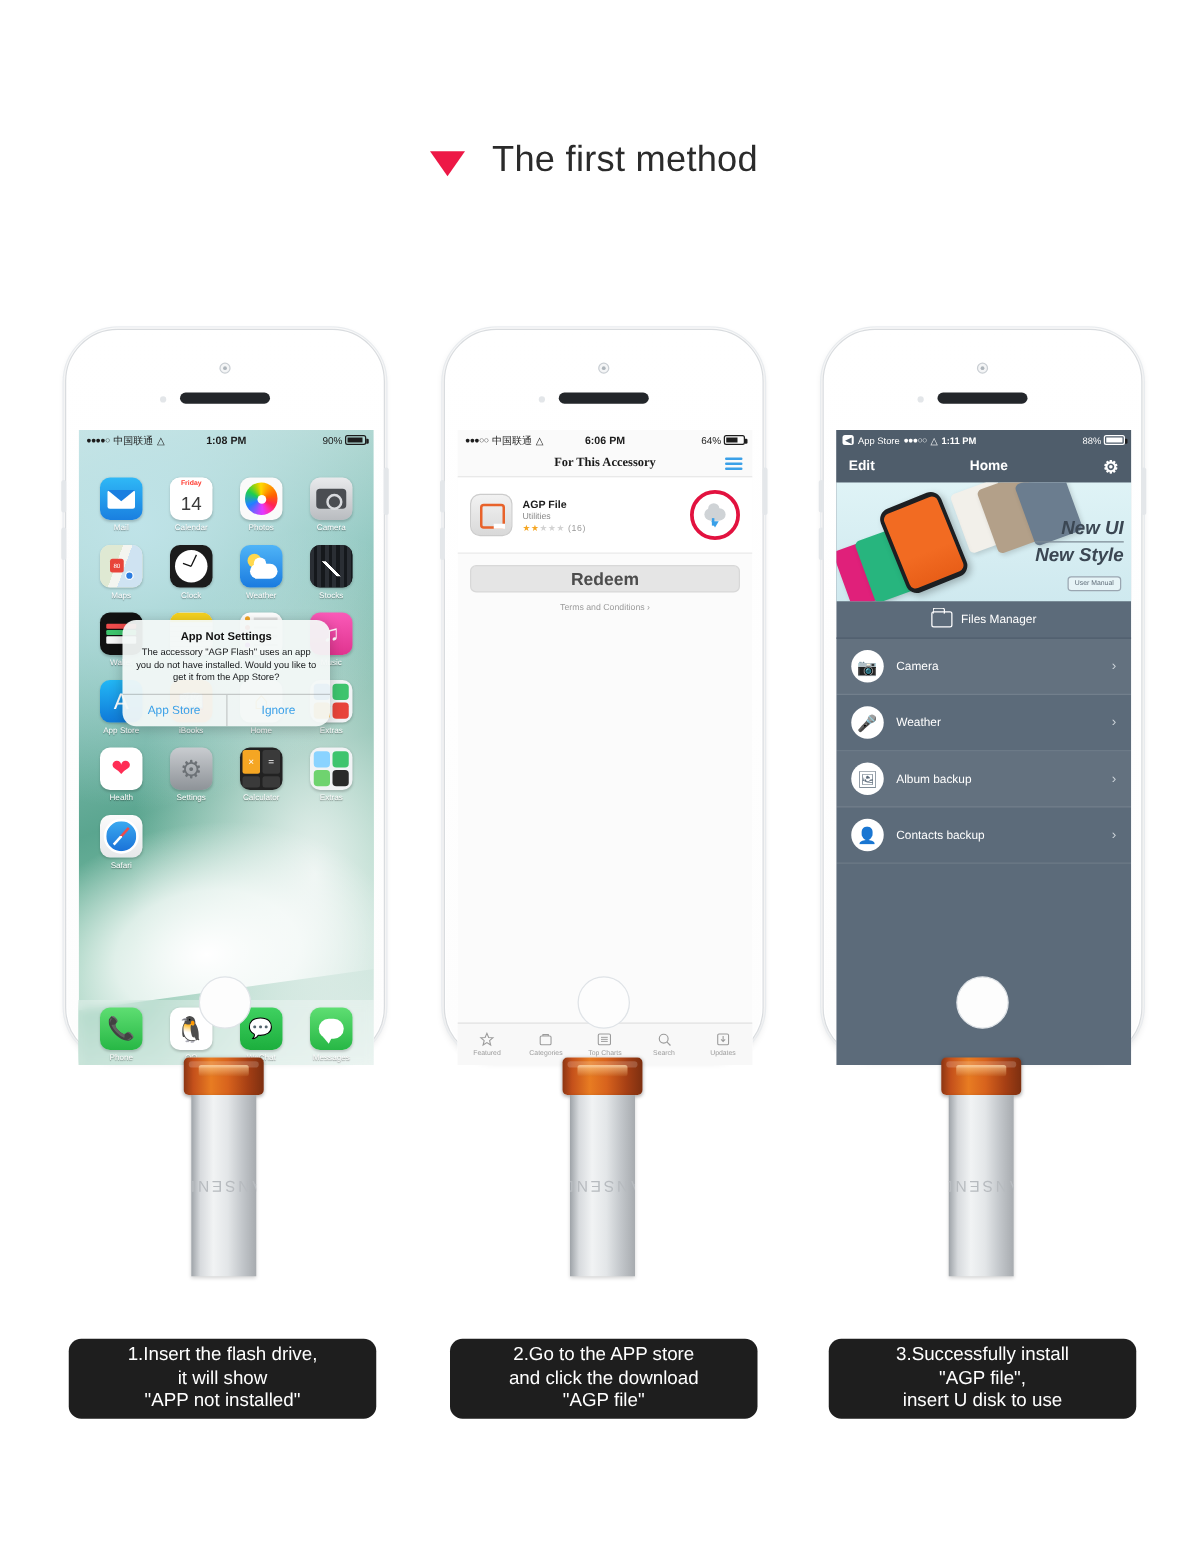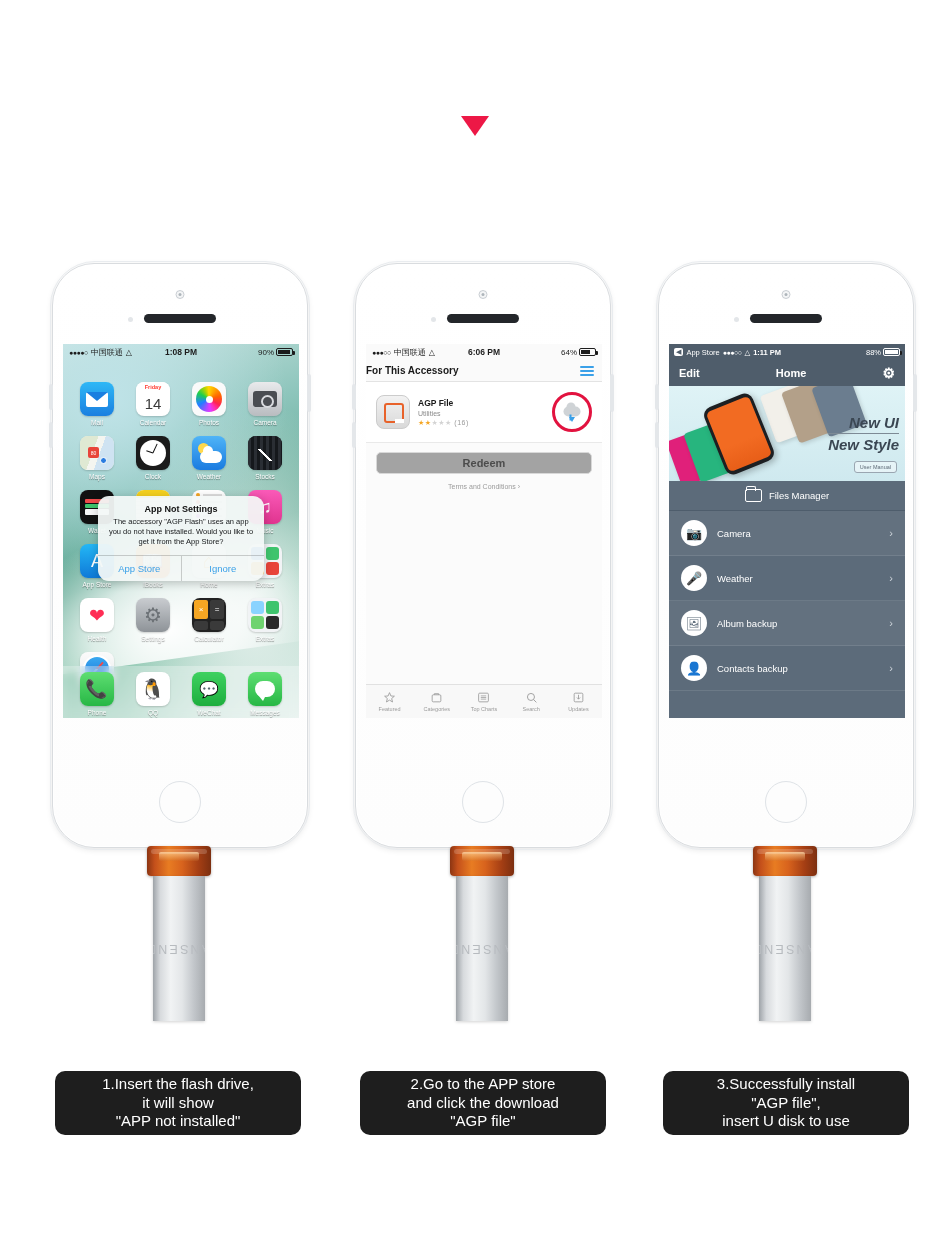--- a/index.html
+++ b/index.html
@@ -67,21 +67,21 @@
     width:5px;height:5px;border-radius:50%;background:#e3e6e9;
   }
   .home-btn{
     position:absolute; bottom:24px; left:50%; transform:translateX(-50%);
     width:42px;height:42px;border-radius:50%;
     border:1.5px solid #dfe3e7; background:#fdfdfd;
   }
 
   .screen{
     position:absolute; top:80px; left:10px;
-    width:236px; height:374px;
+    width:236px; height:508px;
     overflow:hidden; background:#fff;
   }
 
   
   .ios-bg{
     position:absolute; inset:0;
     background:
       radial-gradient(circle at 20% 15%, #bfe3e8 0%, rgba(191,227,232,0) 48%),
       radial-gradient(ellipse at 80% 70%, #e9f2ef 0%, rgba(233,242,239,0) 55%),
       linear-gradient(160deg,#cfe6e3 0%,#8fc6bd 28%,#5aa58f 55%,#7fc0a6 72%,#dfeeea 100%);
@@ -213,23 +213,23 @@
   }
   .dlg-btn+.dlg-btn{ border-left:1px solid rgba(0,0,0,.18); }
 
   
   .as{ position:absolute; inset:0; background:#fbfbfb; }
   .as-status{
     height:16px; display:flex; align-items:center; padding:0 6px;
     font-size:8px; color:#1c1c1c; background:#fafafa; position:relative;
   }
   .as-nav{
-    height:22px; display:flex; align-items:center; 
+    height:22px; display:flex; align-items:center; justify-content:center;
     font-size:10px; font-weight:bold; color:#1a1a1a;
-    border-bottom:1px solid #e3e3e3; background:#fafafa; position:relative;
+    border-bottom:1px solid #e3e3e3; background:#fafafa; position:relative;font-family:Liberation Serif, serif;
   }
   .as-nav .lst{
     position:absolute; right:8px; top:50%; transform:translateY(-50%);
     width:14px;height:10px;
     display:flex;flex-direction:column;justify-content:space-between;
   }
   .as-nav .lst span{display:block;height:2px;background:#3aa0e8;border-radius:1px;}
   .as-row{
     display:flex; align-items:center; gap:8px; padding:10px 10px;
     border-bottom:1px solid #e9e9e9; position:relative; background:#fff;
@@ -261,21 +261,21 @@
   }
   .cloud::before{content:"";position:absolute;left:3px;top:-4px;width:9px;height:9px;border-radius:50%;background:#cfd3d6;}
   .cloud::after{content:"";position:absolute;left:6px;top:8px;width:1.5px;height:6px;background:#3aa0e8;}
   .dl-arrow{
     position:absolute; left:50%; top:62%; transform:translateX(-50%);
     width:0;height:0;border-left:3.5px solid transparent;border-right:3.5px solid transparent;border-top:5px solid #3aa0e8;
   }
   .btn-box{
     margin:9px 10px 0; height:22px; border:1px solid #d8d8d8; border-radius:5px;
     display:flex;align-items:center;justify-content:center;
-    font-size:11px; color:#4c4c4c; background:#a3a3a3; font-weight:bold;
+    font-size:14px; color:#4c4c4c; background:#e5e5e5; font-weight:bold;
   }
   .btn-box.plain{ font-weight:normal; color:#3b3b3b; }
   .terms{ text-align:center; font-size:7px; color:#9b9b9b; margin-top:9px; }
   .as-tabbar{
     position:absolute; bottom:0; left:0; right:0; height:34px;
     border-top:1px solid #e1e1e1; background:#f8f8f8;
     display:grid; grid-template-columns:repeat(5,1fr); align-items:center;
   }
   .tab{ display:flex;flex-direction:column;align-items:center;gap:2px;color:#9b9b9b;font-size:5.5px;}
   .tab .ti{ width:13px;height:13px; display:block; }
@@ -390,20 +390,21 @@
   }
   .cb1{ left:55px; }
   .cb2{ left:360px; }
   .cb3{ left:663px; }
 </style>
 </head>
 <body>
 
 <div class="title-row">
   <div class="tri"></div>
+  <div class="title-text">The first method</div>
 </div>
 
 <div class="phones">
 
   <div class="phone p1">
     <div class="side-btn sb-l1"></div>
     <div class="side-btn sb-l2"></div>
     <div class="side-btn sb-r1"></div>
     <div class="cam"></div>
     <div class="prox"></div>

